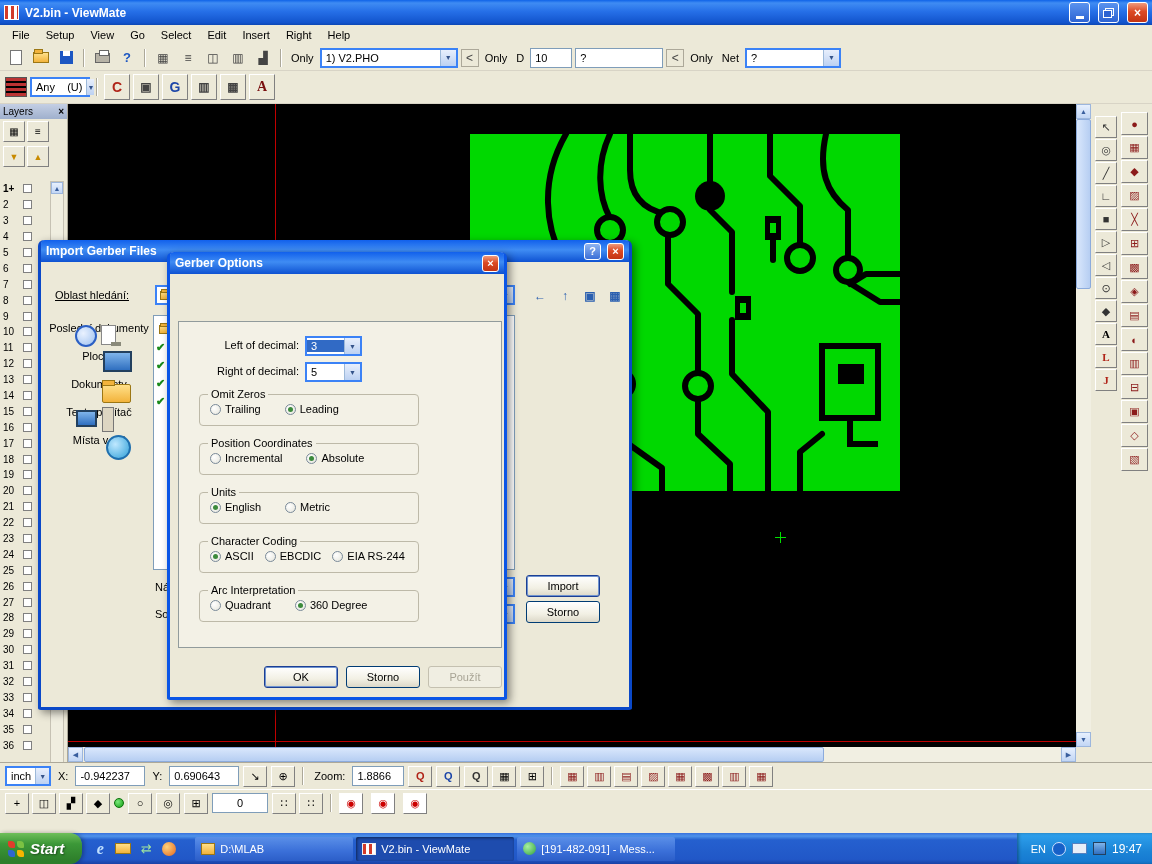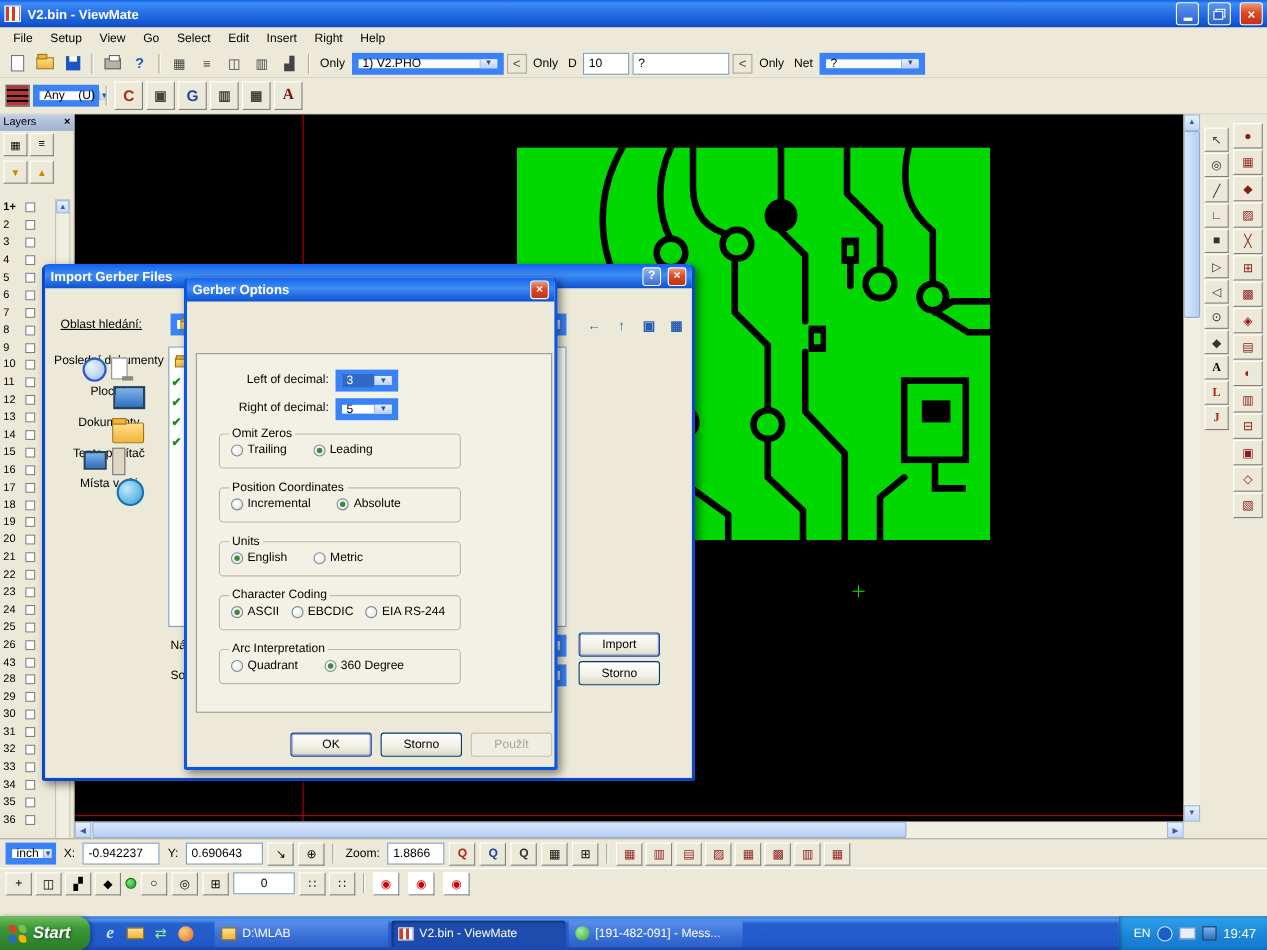--- a/index.html
+++ b/index.html
@@ -24,21 +24,21 @@
   .menubar { position:absolute; left:0; top:25px; width:1152px; height:20px; background:#ece9d8; display:flex; align-items:center; padding-left:4px; }
   .menu-item { padding:2px 8px; }
 
   .toolbar { position:absolute; left:0; width:1152px; background:#ece9d8; display:flex; align-items:center; gap:3px; padding:0 5px; border-bottom:1px solid #d8d4c6; }
   .t1 { top:45px; height:26px; }
   .t2 { top:71px; height:33px; }
   .sep { width:2px; height:18px; border-left:1px solid #aca899; border-right:1px solid #fff; margin:0 3px; }
   .tb-btn { min-width:22px; height:22px; display:flex; align-items:center; justify-content:center; color:#444; font-size:12px; }
   .t2 .tb-btn { min-width:26px; height:26px; border:1px solid; border-color:#fff #808080 #808080 #fff; background:#ece9d8; font-weight:bold; }
   .lbl { padding:0 3px; }
-  .combo { display:inline-flex; align-items:center; height:20px; border:6px solid #3b82f6; background:#fff; }
+  .combo { display:inline-flex; align-items:center; height:20px; border:2px solid #3b82f6; background:#fff; }
   .combo .val { padding:0 4px; white-space:pre; flex:1; text-align:left; }
   .combo .val.hl { background:#316ac5; color:#fff; }
   .combo .arr { width:16px; align-self:stretch; background:linear-gradient(#e8effc,#bcd1f2); border-left:1px solid #9db9d9; color:#34538a; font-size:7px; display:flex; align-items:center; justify-content:center; }
   .fld { height:20px; border:1px solid #7f9db9; background:#fff; padding:2px 4px; display:inline-flex; align-items:center; }
   
   .ci { display:inline-block; }
   .ic-new { width:12px; height:15px; background:#fff; border:1px solid #777; }
   .ic-open { width:16px; height:11px; background:linear-gradient(#ffe089,#f2b33c); border:1px solid #9c7714; position:relative; }
   .ic-open::before { content:""; position:absolute; left:0; top:-4px; width:7px; height:3px; background:#f2b33c; border:1px solid #9c7714; }
   .ic-save { width:13px; height:13px; background:#1c56c2; position:relative; }
@@ -405,21 +405,21 @@
       </div>
         <div class="lrow">
         <span class="lnum">25</span>
         <span class="lchk"></span>
       </div>
         <div class="lrow">
         <span class="lnum">26</span>
         <span class="lchk"></span>
       </div>
         <div class="lrow">
-        <span class="lnum">43</span>
+        <span class="lnum">27</span>
         <span class="lchk"></span>
       </div>
         <div class="lrow">
         <span class="lnum">28</span>
         <span class="lchk"></span>
       </div>
         <div class="lrow">
         <span class="lnum">29</span>
         <span class="lchk"></span>
       </div>

